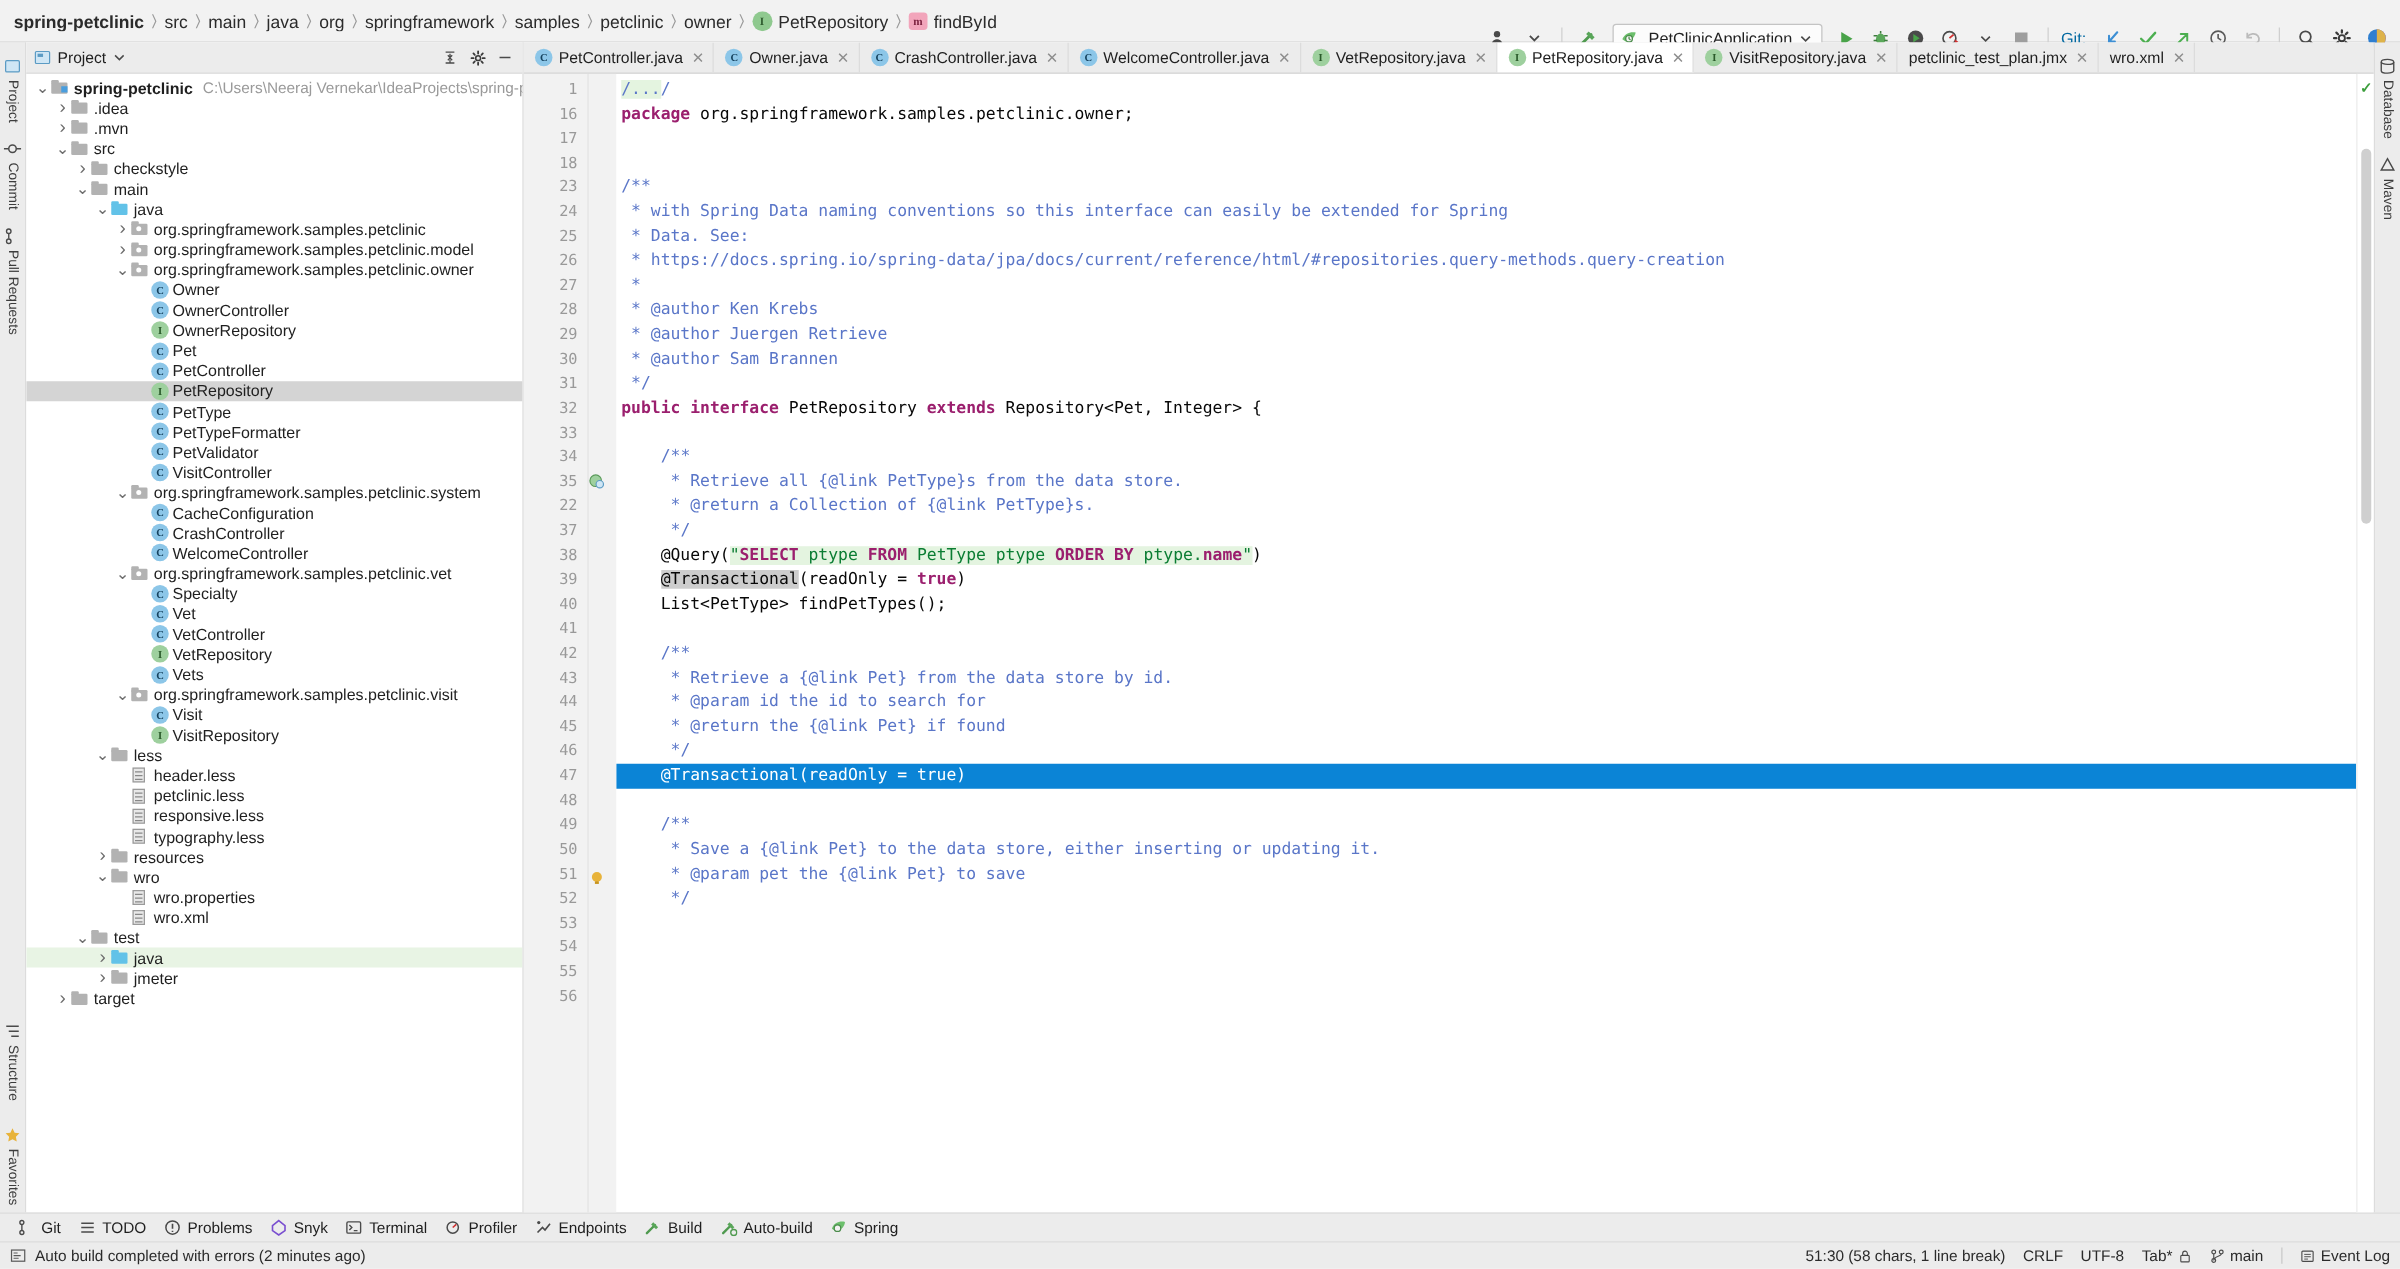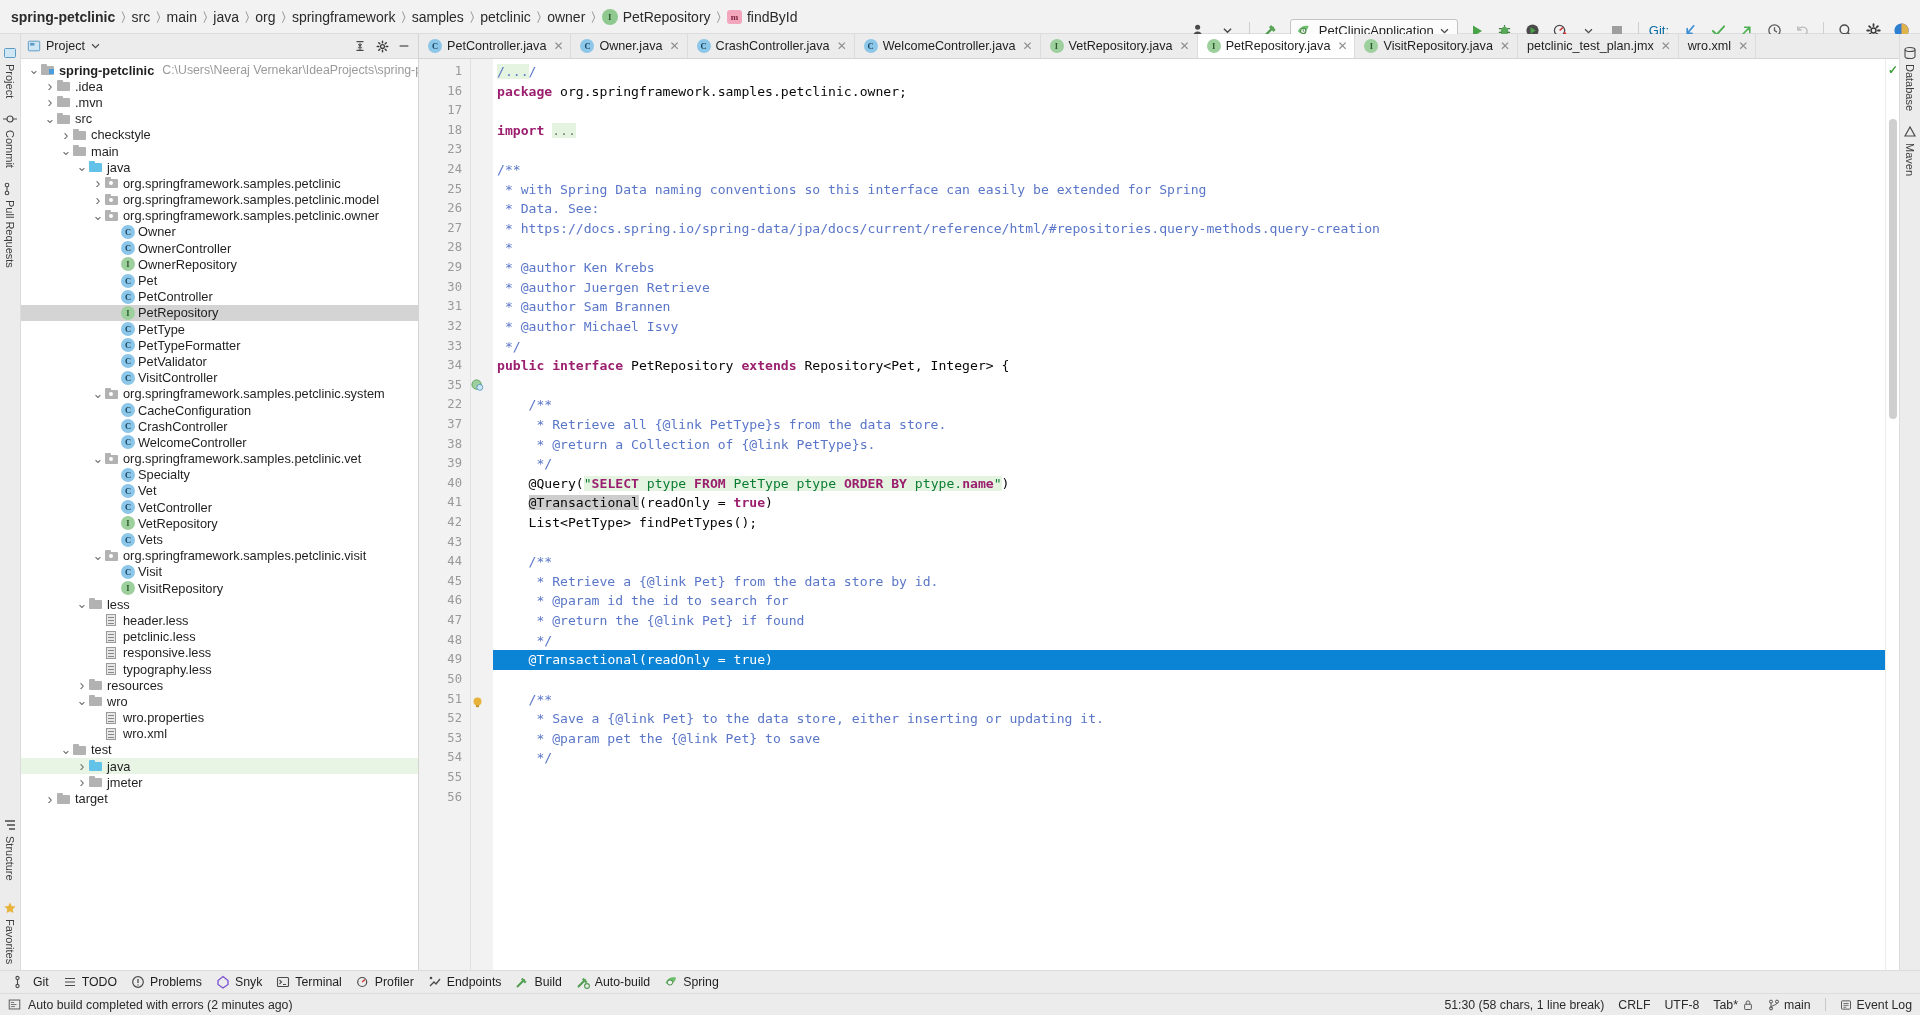--- a/index.html
+++ b/index.html
@@ -847,31 +847,29 @@
             <div class="ln" style="padding-right: 0px;"></div>
             <div class="ln" style="padding-right: 0px;"></div>
             <div class="ln" style="padding-right: 0px;"></div>
             <div class="ln" style="padding-right: 0px;"></div>
             <div class="ln" style="padding-right: 0px;"></div>
           </div>
         <div class="codecol" id="codecol">
             <div class="cl"><span class="cmt hl-green">/...</span><span class="cmt">/</span></div>
             <div class="cl"><span class="kw">package</span> org.springframework.samples.petclinic.owner;</div>
             <div class="cl">&nbsp;</div>
-            <div class="cl"><span class="kw">import</span> <span class="hl-green" style="color:#7a7a7a">...</span></div>
             <div class="cl">&nbsp;</div>
             <div class="cl"><span class="cmt">/**</span></div>
             <div class="cl"><span class="cmt"> * with Spring Data naming conventions so this interface can easily be extended for Spring</span></div>
             <div class="cl"><span class="cmt"> * Data. See:</span></div>
             <div class="cl"><span class="cmt"> * https://docs.spring.io/spring-data/jpa/docs/current/reference/html/#repositories.query-methods.query-creation</span></div>
             <div class="cl"><span class="cmt"> *</span></div>
             <div class="cl"><span class="cmt"> * @author Ken Krebs</span></div>
             <div class="cl"><span class="cmt"> * @author Juergen Retrieve</span></div>
             <div class="cl"><span class="cmt"> * @author Sam Brannen</span></div>
-            <div class="cl"><span class="cmt"> * @author Michael Isvy</span></div>
             <div class="cl"><span class="cmt"> */</span></div>
             <div class="cl"><span class="kw">public interface</span> PetRepository <span class="kw">extends</span> Repository&lt;Pet, Integer&gt; {</div>
             <div class="cl">&nbsp;</div>
             <div class="cl">    <span class="cmt">/**</span></div>
             <div class="cl">     <span class="cmt">* Retrieve all {@link PetType}s from the data store.</span></div>
             <div class="cl">     <span class="cmt">* @return a Collection of {@link PetType}s.</span></div>
             <div class="cl">     <span class="cmt">*/</span></div>
             <div class="cl">    @Query(<span class="hl-green"><span class="str">"</span><span class="sqlkw">SELECT</span><span class="str"> ptype </span><span class="sqlkw">FROM</span><span class="str"> PetType ptype </span><span class="sqlkw">ORDER BY</span><span class="str"> ptype.</span><span class="sqlkw">name</span><span class="str">"</span></span>)</div>
             <div class="cl">    <span class="hl-gray">@Transactional</span>(readOnly = <span class="kw">true</span>)</div>
             <div class="cl">    List&lt;PetType&gt; findPetTypes();</div>

